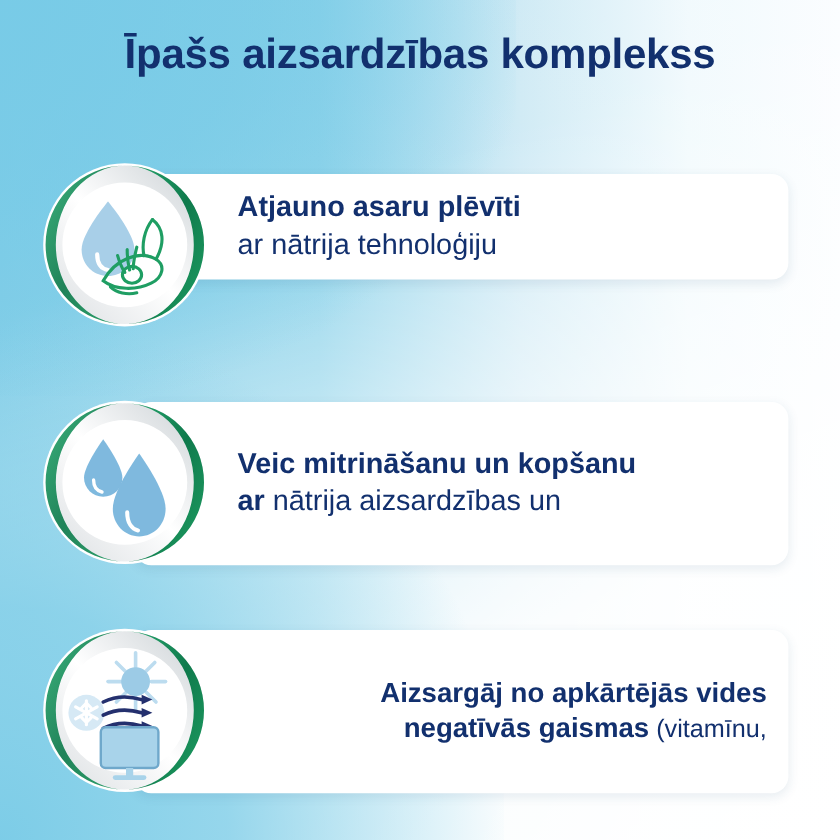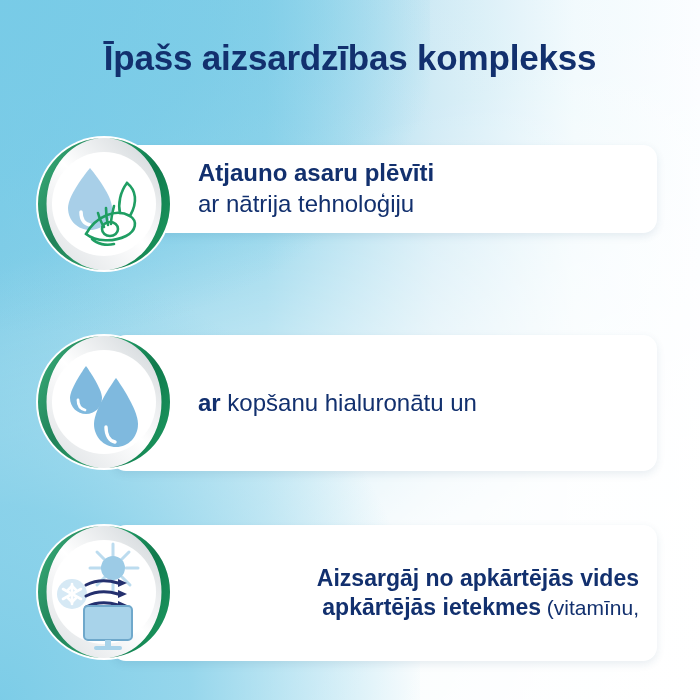--- a/index.html
+++ b/index.html
@@ -41,21 +41,21 @@
     content: "";
     position: absolute;
     left: 0; top: 0;
     width: 430px; height: 330px;
     background: radial-gradient(ellipse at 0% 0%, rgba(120,203,231,0.95) 0%, rgba(120,203,231,0.7) 36%, rgba(120,203,231,0.0) 74%);
     pointer-events: none;
   }
 
   .title {
     position: absolute;
-    left: 0; top: 38px;
+    left: 0; top: 26px;
     width: 700px;
     text-align: center;
     font-size: 35px;
     font-weight: bold;
     color: #12306e;
     letter-spacing: -0.2px;
     z-index: 6;
   }
 
   .row {
@@ -159,21 +159,22 @@
           <path d="M80 72 C78 80 77 86 77 90"></path>
           <path d="M58 105 C63 110 72 112 80 110"></path>
         </g>
       </svg>
     </div>
   </div>
 
   <div class="row" id="row-2">
     <div class="card">
       <div class="card-text">
-        <div><b>ar</b><span class="light"> kopšanu hialuronātu un</span></div>
+        <div><b>Veic mitrināšanu un kopšanu</b></div>
+        <div><b>ar</b><span class="light"> nātrija aizsardzības un</span></div>
       </div>
     </div>
     <div class="icon-wrap">
       <svg viewBox="0 0 140 140" xmlns="http://www.w3.org/2000/svg" aria-hidden="true">
         <defs>
           <linearGradient id="g2a" x1="0" y1="0" x2="1" y2="1">
             <stop offset="0" stop-color="#2bab72"></stop>
             <stop offset="0.5" stop-color="#0f7a4c"></stop>
             <stop offset="1" stop-color="#1f9e63"></stop>
           </linearGradient>
@@ -193,21 +194,21 @@
         <path d="M82 46 C82 46 60 76 60 92 C60 105 69.8 115 82 115 C94.2 115 104 105 104 92 C104 76 82 46 82 46 Z" fill="#7fb9de"></path>
         <path d="M72 95 C72 104 76 109 81 110" stroke="#ffffff" stroke-width="3.4" fill="none" stroke-linecap="round"></path>
       </svg>
     </div>
   </div>
 
   <div class="row" id="row-3">
     <div class="card">
       <div class="card-text">
         <div><b>Aizsargāj no apkārtējās vides</b></div>
-        <div><b>apkārtējās ietekmes</b><span class="light"> (vitamīnu,</span></div>
+        <div><b>negatīvās gaismas</b><span class="light"> (vitamīnu,</span></div>
       </div>
     </div>
     <div class="icon-wrap">
       <svg viewBox="0 0 140 140" xmlns="http://www.w3.org/2000/svg" aria-hidden="true">
         <defs>
           <linearGradient id="g3a" x1="0" y1="0" x2="1" y2="1">
             <stop offset="0" stop-color="#2bab72"></stop>
             <stop offset="0.5" stop-color="#0f7a4c"></stop>
             <stop offset="1" stop-color="#1f9e63"></stop>
           </linearGradient>

